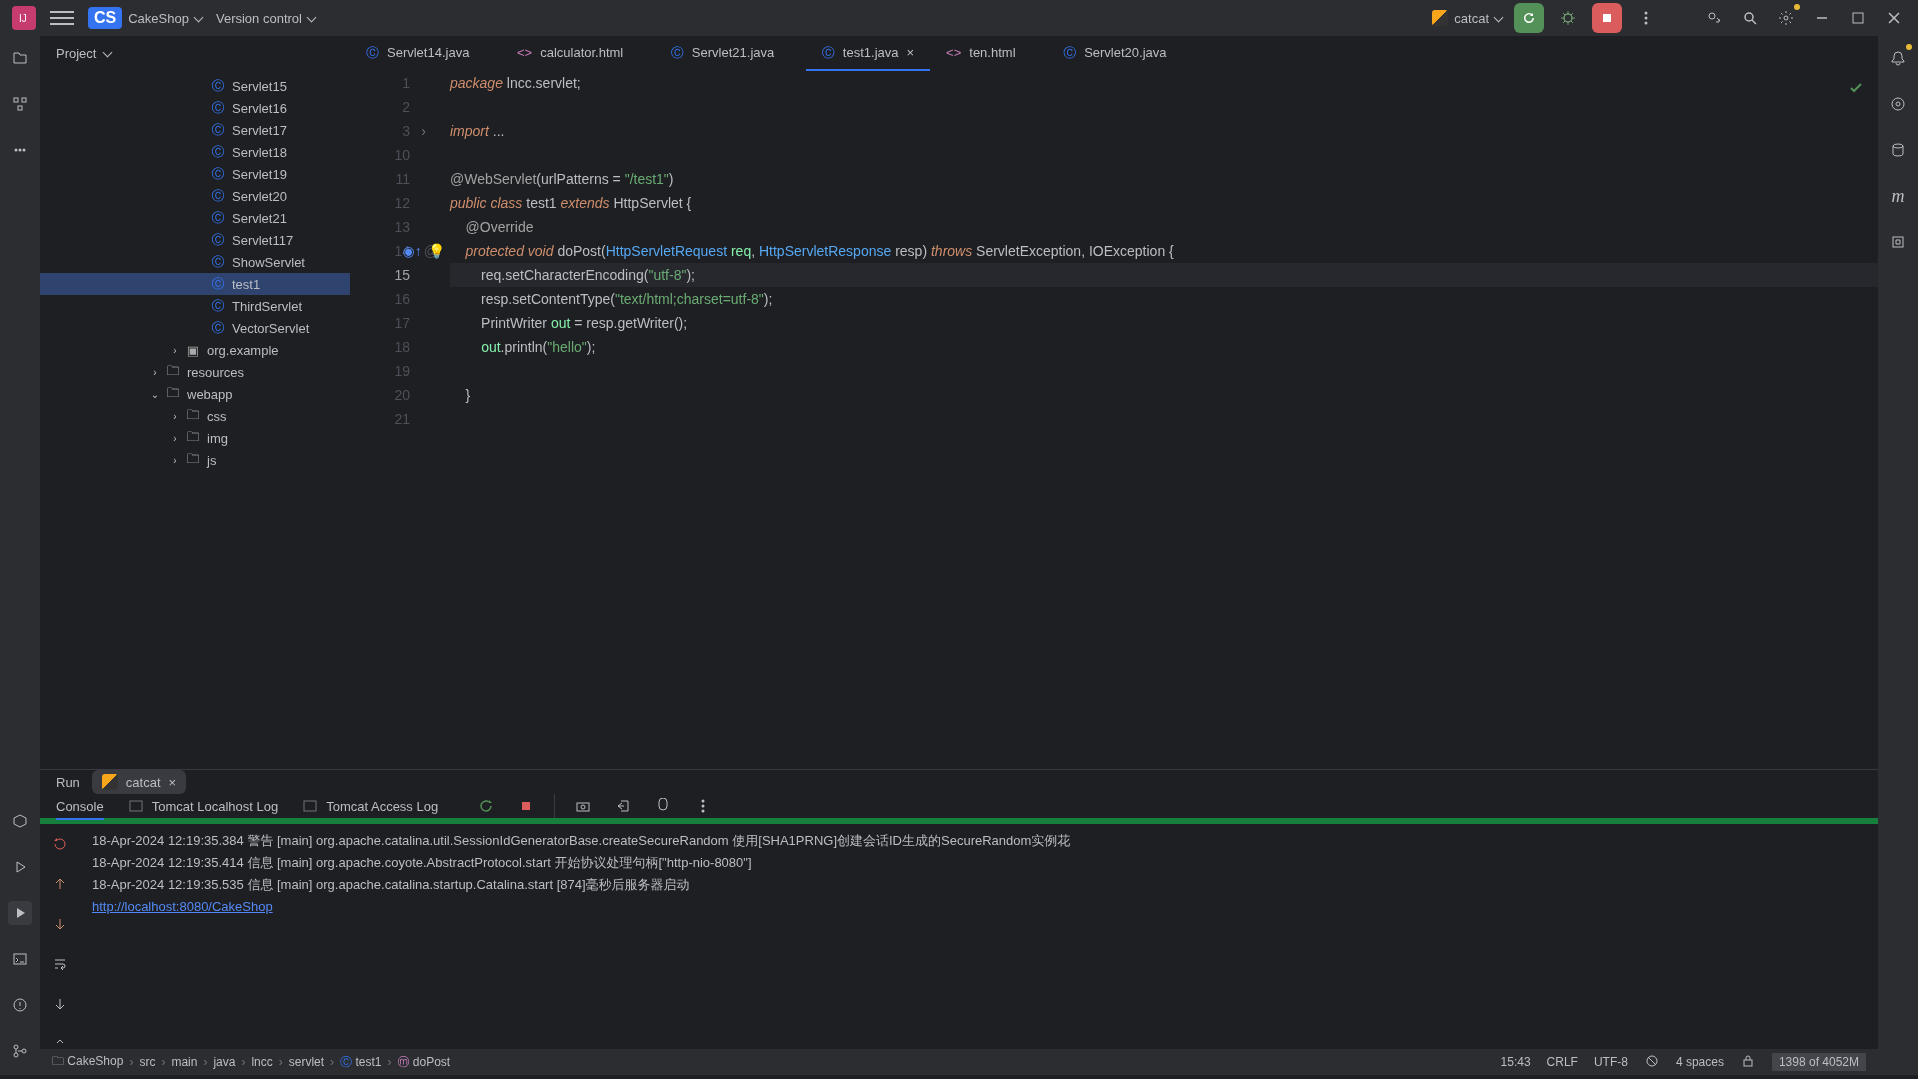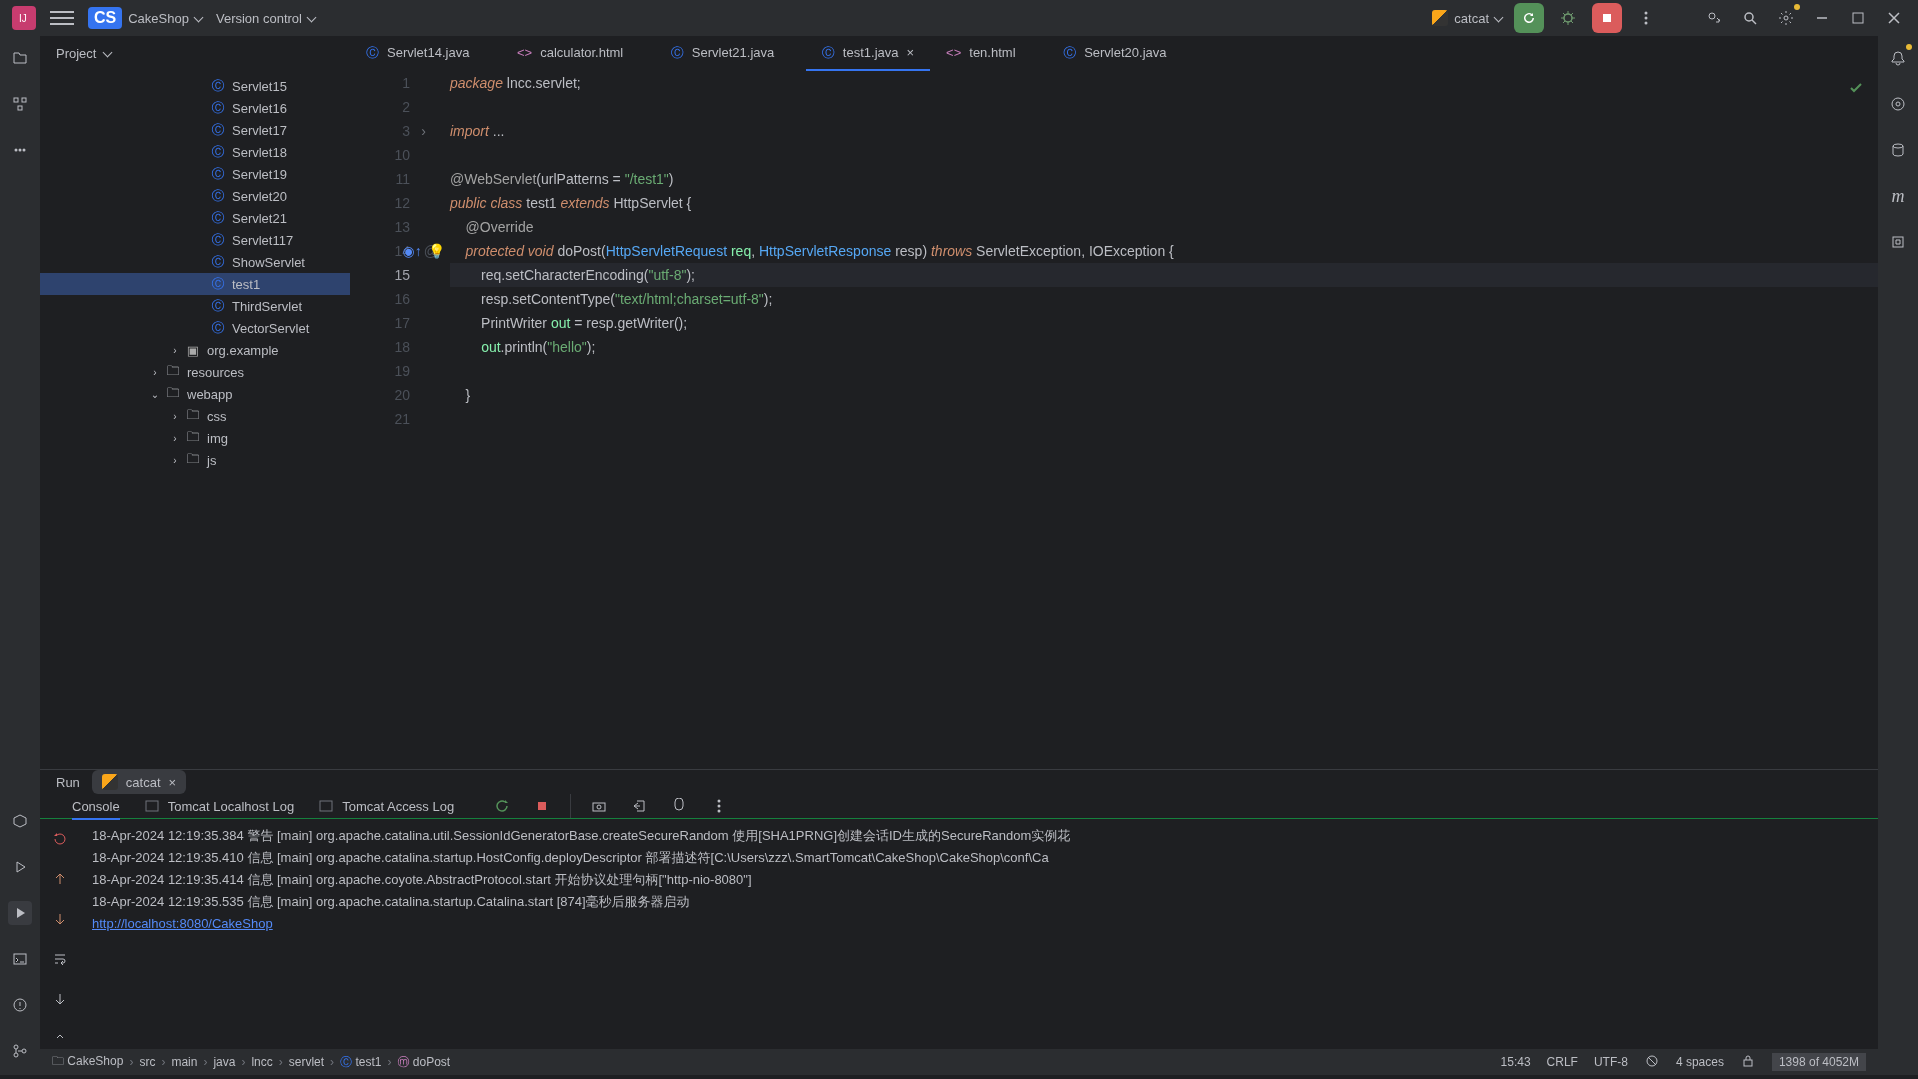--- a/index.html
+++ b/index.html
@@ -66,21 +66,21 @@
 .str { color: #6aab73; }
 .ann { color: #a3a3a3; }
 .par { color: #56a8f5; }
 .fld { color: #86efac; }
 
 
 .run-panel { height: 280px; display: flex; flex-direction: column; border-top: 1px solid #393b40; }
 .run-head { height: 36px; display: flex; align-items: center; padding: 0 16px; gap: 12px; }
 .run-head .lbl { font-weight: 500; }
 .run-head .run-tab { display: flex; align-items: center; gap: 8px; background: #393b40; border-radius: 6px; padding: 4px 10px; }
-.run-subhead { height: 36px; display: flex; align-items: center; padding: 0 32px; gap: 24px; border-bottom: 1px solid #15803d; }
+.run-subhead { height: 36px; display: flex; align-items: center; padding: 0 16px; gap: 24px; border-bottom: 6px solid #15803d; }
 .run-subtab { display: flex; align-items: center; gap: 8px; cursor: pointer; }
 .run-subtab.active { border-bottom: 2px solid #3574f0; padding-bottom: 4px; margin-bottom: -6px; }
 .run-out-wrap { flex: 1; display: flex; }
 .run-ctrl { width: 40px; display: flex; flex-direction: column; align-items: center; padding-top: 8px; gap: 16px; }
 .run-out { flex: 1; font-family: Consolas, monospace; font-size: 13px; line-height: 22px; padding: 6px 12px; overflow: hidden; }
 .run-out a { color: #548af7; text-decoration: underline; }
 
 
 .status { height: 26px; display: flex; align-items: center; padding: 0 12px; font-size: 12px; background: #2b2d30; }
 .crumbs { display: flex; align-items: center; gap: 6px; }
@@ -510,21 +510,20 @@
               </svg>
             </div>
           <div class="side-icon">
               <svg viewBox="0 0 16 16">
                 <path d="M5 7l3-3 3 3" stroke="currentColor" fill="none"></path>
               </svg>
             </div>
         </div>
         <div class="run-out" id="runout">
             <div>18-Apr-2024 12:19:35.384 警告 [main] org.apache.catalina.util.SessionIdGeneratorBase.createSecureRandom 使用[SHA1PRNG]创建会话ID生成的SecureRandom实例花</div>
-            <div>18-Apr-2024 12:19:35.410 信息 [main] org.apache.catalina.startup.HostConfig.deployDescriptor 部署描述符[C:\Users\zzz\.SmartTomcat\CakeShop\CakeShop\conf\Ca</div>
             <div>18-Apr-2024 12:19:35.414 信息 [main] org.apache.coyote.AbstractProtocol.start 开始协议处理句柄["http-nio-8080"]</div>
             <div>18-Apr-2024 12:19:35.535 信息 [main] org.apache.catalina.startup.Catalina.start [874]毫秒后服务器启动</div>
             <div><a href="#">http://localhost:8080/CakeShop</a></div>
           </div>
       </div>
     </div>
 
     <div class="status">
       <div class="crumbs" id="crumbs">
           <span><span style="color:#bcbec4">🗀</span> CakeShop</span>

